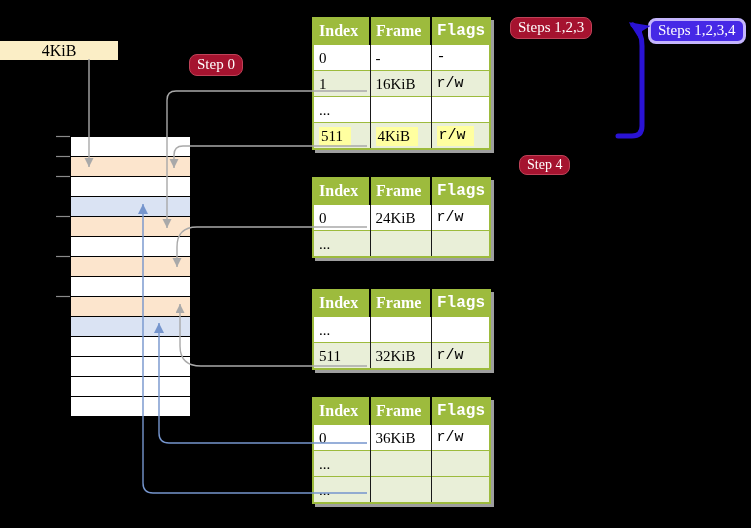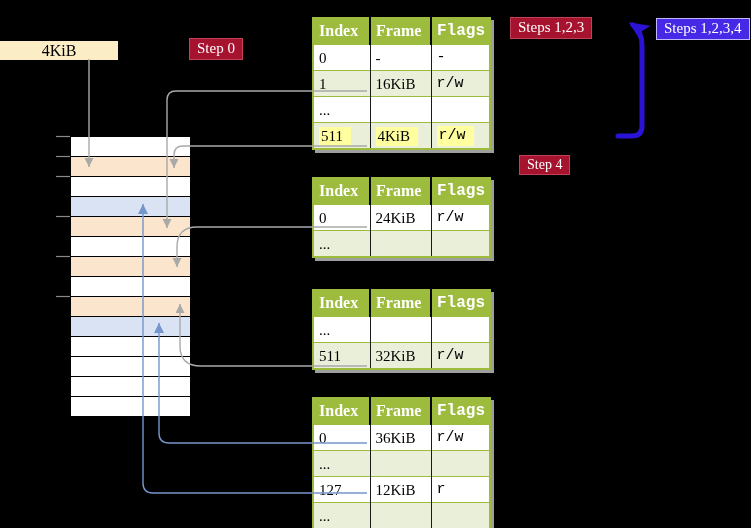--- a/index.html
+++ b/index.html
@@ -7,25 +7,25 @@
     position:relative;width:751px;height:528px;background:#000;overflow:hidden;
     font-family:"Liberation Serif","DejaVu Serif",serif;
   }
   
   .frame-label{
     position:absolute;left:0;top:41px;width:118px;height:19px;
     background:var(--label-cream);color:#000;font-size:16px;line-height:19px;text-align:center;
   }
   .badge{
     position:absolute;color:#fff;font-size:15px;line-height:17px;
-    padding:1px 7px 2px 7px;border-radius:0;white-space:nowrap;
+    padding:1px 7px 2px 7px;border-radius:8px;white-space:nowrap;
   }
   .badge.red{background:var(--badge-red);border:1px solid #bf4258;}
-  .badge.blue{background:var(--badge-blue);border:1px solid #c4b5fd;margin-left:8px;}
-  #badge-step0{left:189px;top:38px;}
+  .badge.blue{background:var(--badge-blue);border:3px solid #c4b5fd;}
+  #badge-step0{left:189px;top:54px;}
   #badge-steps123{left:510px;top:17px;}
   #badge-steps1234{left:648px;top:18px;font-size:15px;}
   #badge-step4{left:519px;top:155px;font-size:14px;line-height:15px;}
   
   #strip{
     position:absolute;left:70px;top:136px;width:119px;
     border:1px solid #000;border-bottom:none;
   }
   .mrow{height:19px;border-bottom:1px solid #000;}
   .mrow.white{background:var(--strip-white);}
@@ -176,25 +176,20 @@
       <tbody>
         <tr>
           <td>0</td>
           <td>36KiB</td>
           <td>r/w</td>
         </tr>
         <tr class="alt">
           <td>...</td>
           <td></td>
           <td></td>
-        </tr>
-        <tr>
-          <td>127</td>
-          <td>12KiB</td>
-          <td>r</td>
         </tr>
         <tr class="alt">
           <td>...</td>
           <td></td>
           <td></td>
         </tr>
       </tbody>
     </table>
 
   <svg id="overlay" width="751" height="528" viewBox="0 0 751 528">

